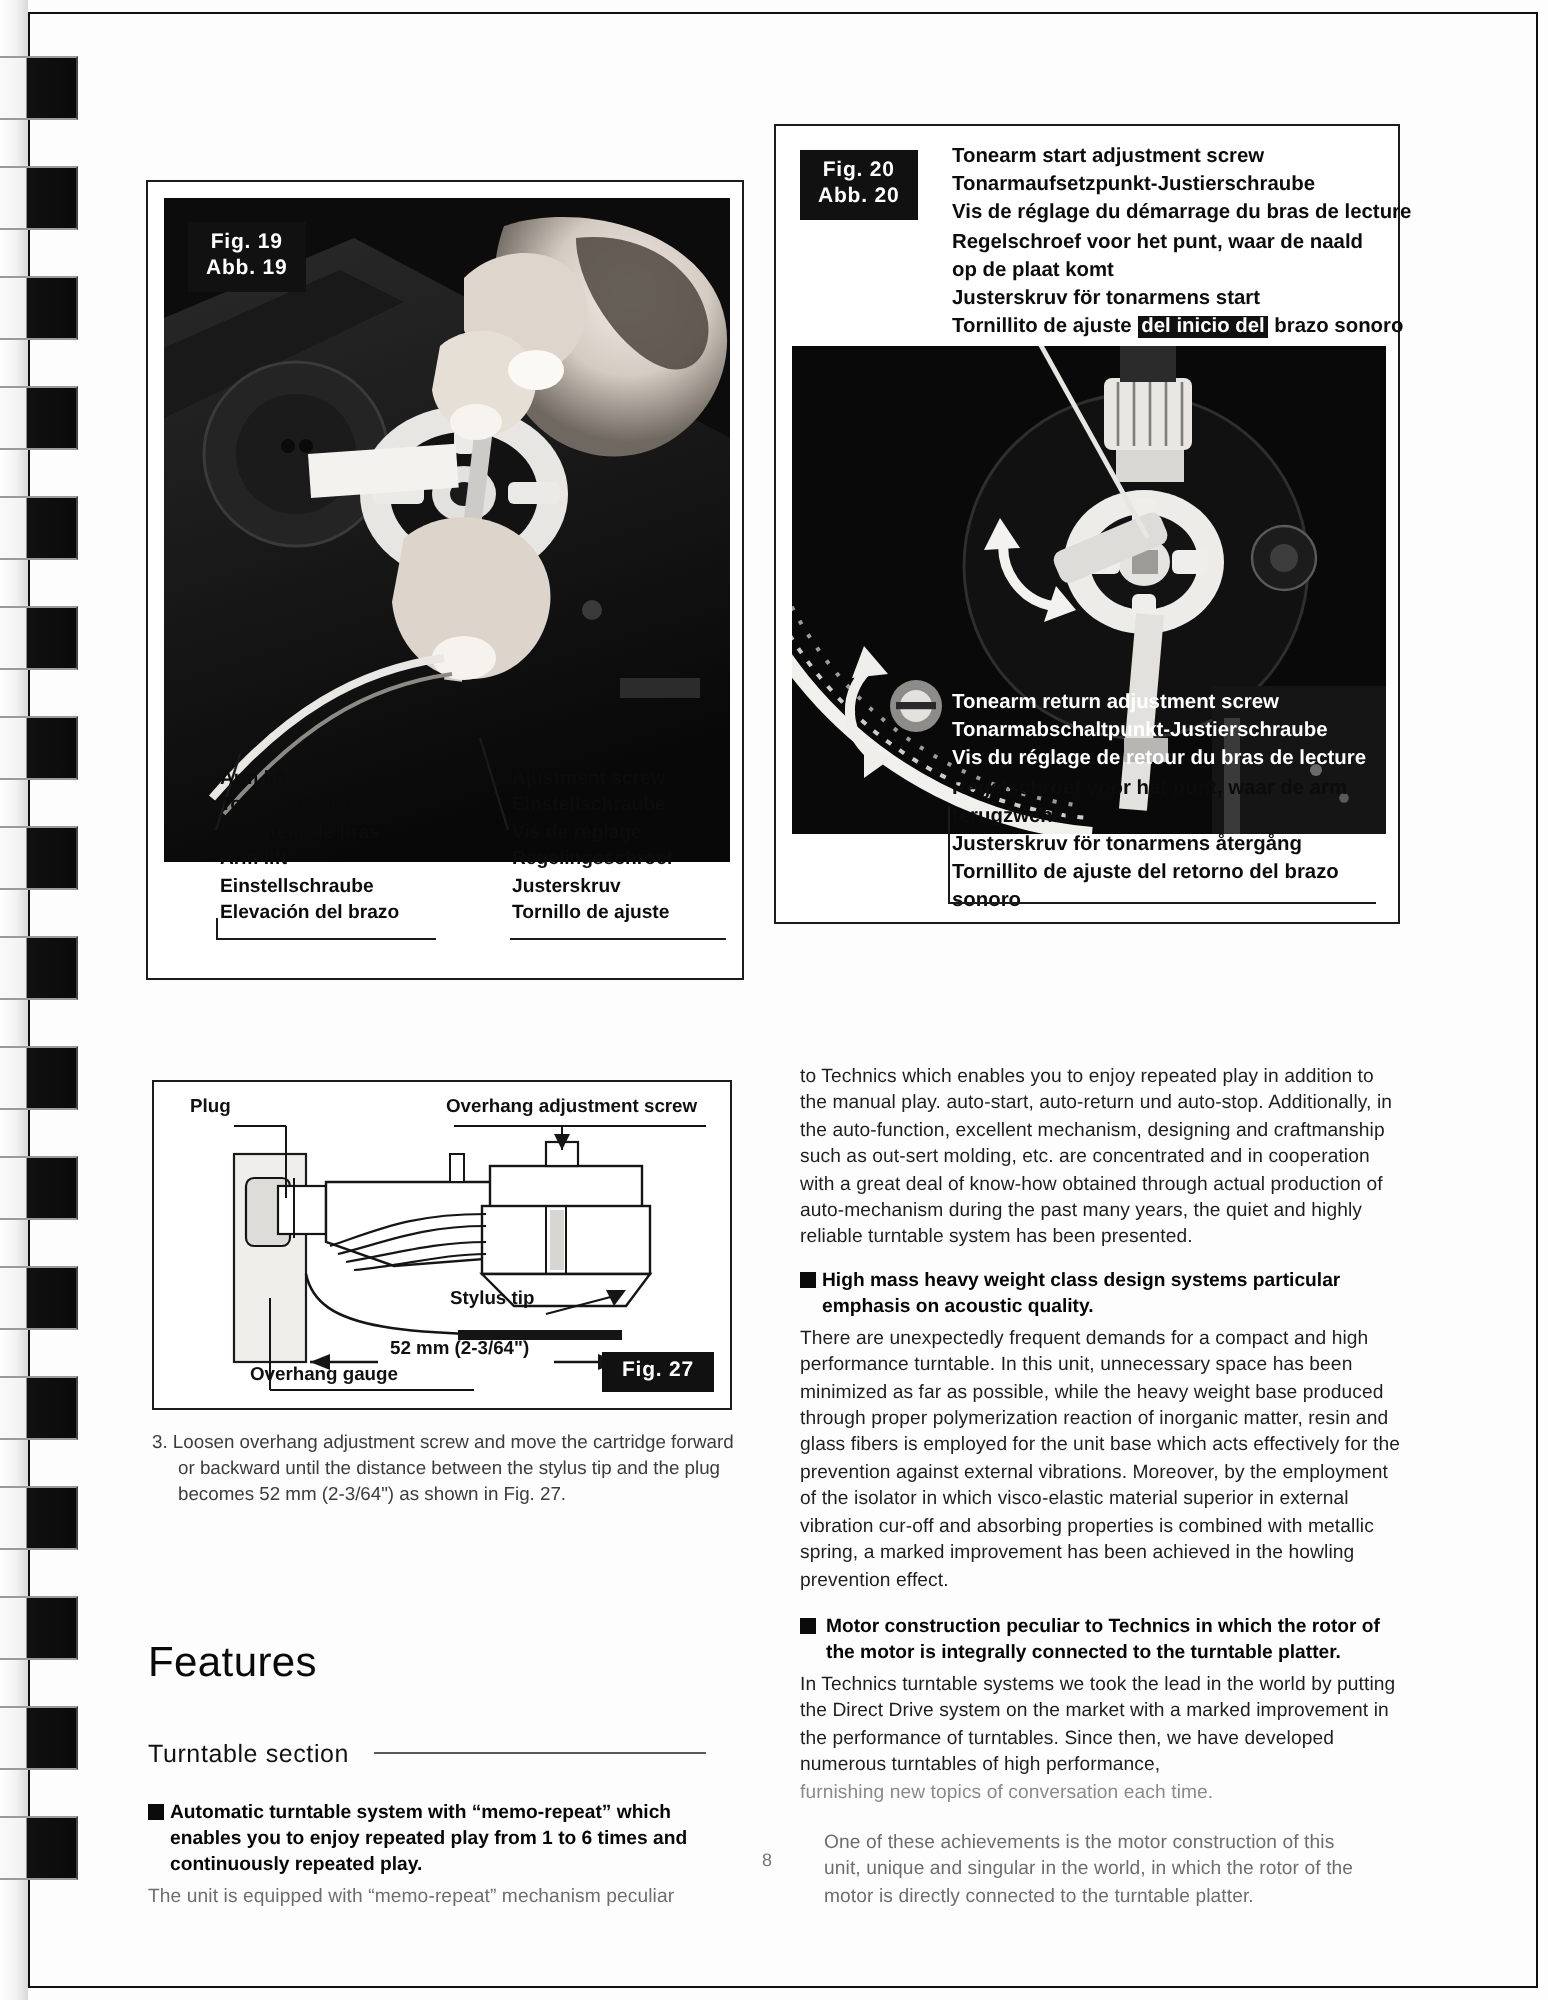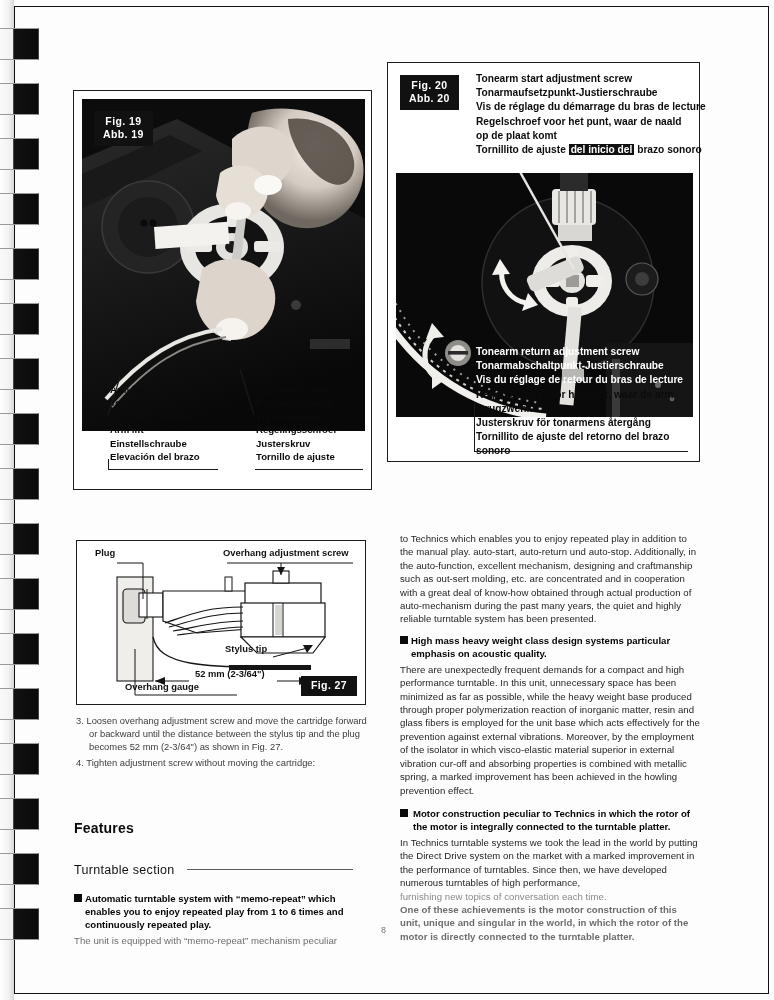--- a/index.html
+++ b/index.html
@@ -56,21 +56,21 @@
     margin:0 0 1px 0;position:relative;padding-left:11px;
   }
   .bullet-head .sq{
     position:absolute;left:0;top:2px;width:8px;height:8px;background:#0b0b0b;
   }
   .num-item{
     font-size:9.4px;line-height:13.2px;color:#3c3c3c;margin:0 0 2px 0;
     padding-left:13px;text-indent:-13px;
   }
   h1.features{
-    font-size:14px;font-weight:bold;color:#0a0a0a;margin:0;
+    font-size:21px;font-weight:normal;color:#0a0a0a;margin:0;
     letter-spacing:.2px;font-family:"Liberation Sans",sans-serif;
   }
   .sec-title{
     font-size:12.5px;color:#111;letter-spacing:.3px;display:inline-block;
     vertical-align:middle;
   }
   .sec-rule{display:inline-block;height:1px;background:#5a5a5a;vertical-align:middle;}
   .pg-num{position:absolute;font-size:9px;color:#757575;}
   
   .d-lbl{position:absolute;font-size:9.4px;font-weight:bold;color:#101010;white-space:nowrap;text-align:right;}
@@ -201,20 +201,21 @@
       <div>Fig. 20</div>
       <div>Abb. 20</div>
     </div>
 
     <div style="position:absolute;left:88px;top:9px;">
       <div class="ml-line">Tonearm start adjustment screw</div>
       <div class="ml-line">Tonarmaufsetzpunkt-Justierschraube</div>
       <div class="ml-line">Vis de réglage du démarrage du bras de lecture</div>
       <div class="ml-line">Regelschroef voor het punt, waar de naald</div>
       <div class="ml-line">op de plaat komt</div>
+      <div class="ml-line">Justerskruv för tonarmens start</div>
       <div class="ml-line">
         <span>Tornillito de ajuste </span><span class="inv">del inicio del</span><span> brazo sonoro</span>
       </div>
     </div>
 
     <div class="photo" style="left:8px;top:110px;width:297px;height:244px;">
       <svg width="297" height="244" viewBox="0 0 297 244">
         <rect x="0" y="0" width="297" height="244" fill="#090909"></rect>
 
         <path d="M-40,10 A210,210 0 0 0 150,244" stroke="#f2f0ec" stroke-width="7" fill="none"></path>
@@ -343,21 +344,20 @@
     <div class="d-lbl" style="left:148px;top:102px;">Stylus tip</div>
     <div class="d-lbl" style="left:118px;top:127px;">52 mm (2-3/64")</div>
     <div class="d-lbl" style="left:48px;top:140px;">Overhang gauge</div>
     <div class="fig-tag" style="right:8px;bottom:8px;padding:3px 10px 4px 10px;">
       <div>Fig. 27</div>
     </div>
   </div>
 
   <div class="col" style="left:76px;top:714px;width:294px;">
     <p class="num-item">3. Loosen overhang adjustment screw and move the cartridge forward or backward until the distance between the stylus tip and the plug becomes 52 mm (2-3/64") as shown in Fig. 27.</p>
-    <p class="num-item">4. Tighten adjustment screw without moving the cartridge:</p>
   </div>
 
   <div class="col" style="left:74px;top:820px;width:296px;">
     <h1 class="features">Features</h1>
     <div style="margin-top:24px;white-space:nowrap;">
       <span class="sec-title">Turntable section</span>
       <span class="sec-rule" style="width:166px;margin-left:8px;"></span>
     </div>
     <div style="margin-top:14px;">
       <p class="bullet-head">
@@ -373,18 +373,18 @@
     <p class="bullet-head" style="margin-top:8px;">
       <span class="sq"></span><span>High mass heavy weight class design systems particular emphasis on acoustic quality.</span>
     </p>
     <p class="body-p" style="margin-top:3px;">There are unexpectedly frequent demands for a compact and high performance turntable. In this unit, unnecessary space has been minimized as far as possible, while the heavy weight base produced through proper polymerization reaction of inorganic matter, resin and glass fibers is employed for the unit base which acts effectively for the prevention against external vibrations. Moreover, by the employment of the isolator in which visco-elastic material superior in external vibration cur-off and absorbing properties is combined with metallic spring, a marked improvement has been achieved in the howling prevention effect.</p>
 
     <p class="bullet-head" style="margin-top:10px;padding-left:13px;">
       <span class="sq"></span><span>Motor construction peculiar to Technics in which the rotor of the motor is integrally connected to the turntable platter.</span>
     </p>
     <p class="body-p" style="margin:3px 0 0 0;">In Technics turntable systems we took the lead in the world by putting the Direct Drive system on the market with a marked improvement in the performance of turntables. Since then, we have developed numerous turntables of high performance,</p>
     <p class="body-p faded2" style="margin:0;">furnishing new topics of conversation each time.</p>
-    <p class="body-p faded" style="margin:0;font-weight:bold;">One of these achievements is the motor construction of this unit, unique and singular in the world, in which the rotor of the motor is directly connected to the turntable platter.</p>
+    <p class="body-p faded" style="margin:12px;">One of these achievements is the motor construction of this unit, unique and singular in the world, in which the rotor of the motor is directly connected to the turntable platter.</p>
   </div>
 
   <div class="pg-num" style="left:381px;top:925px;">8</div>
 
 </div>
 
 </body></html>

